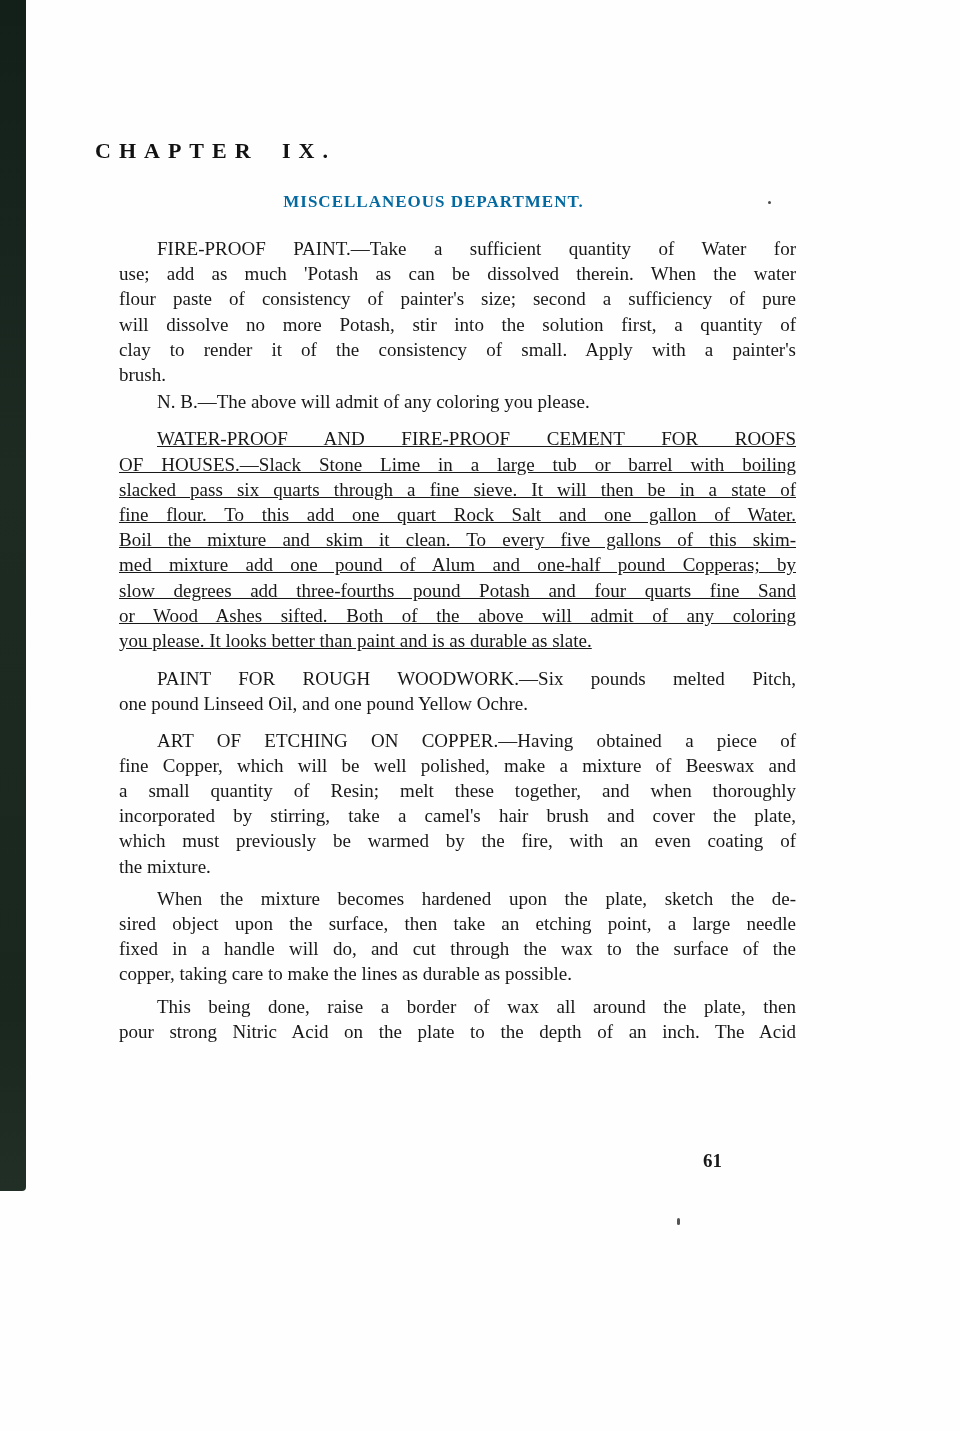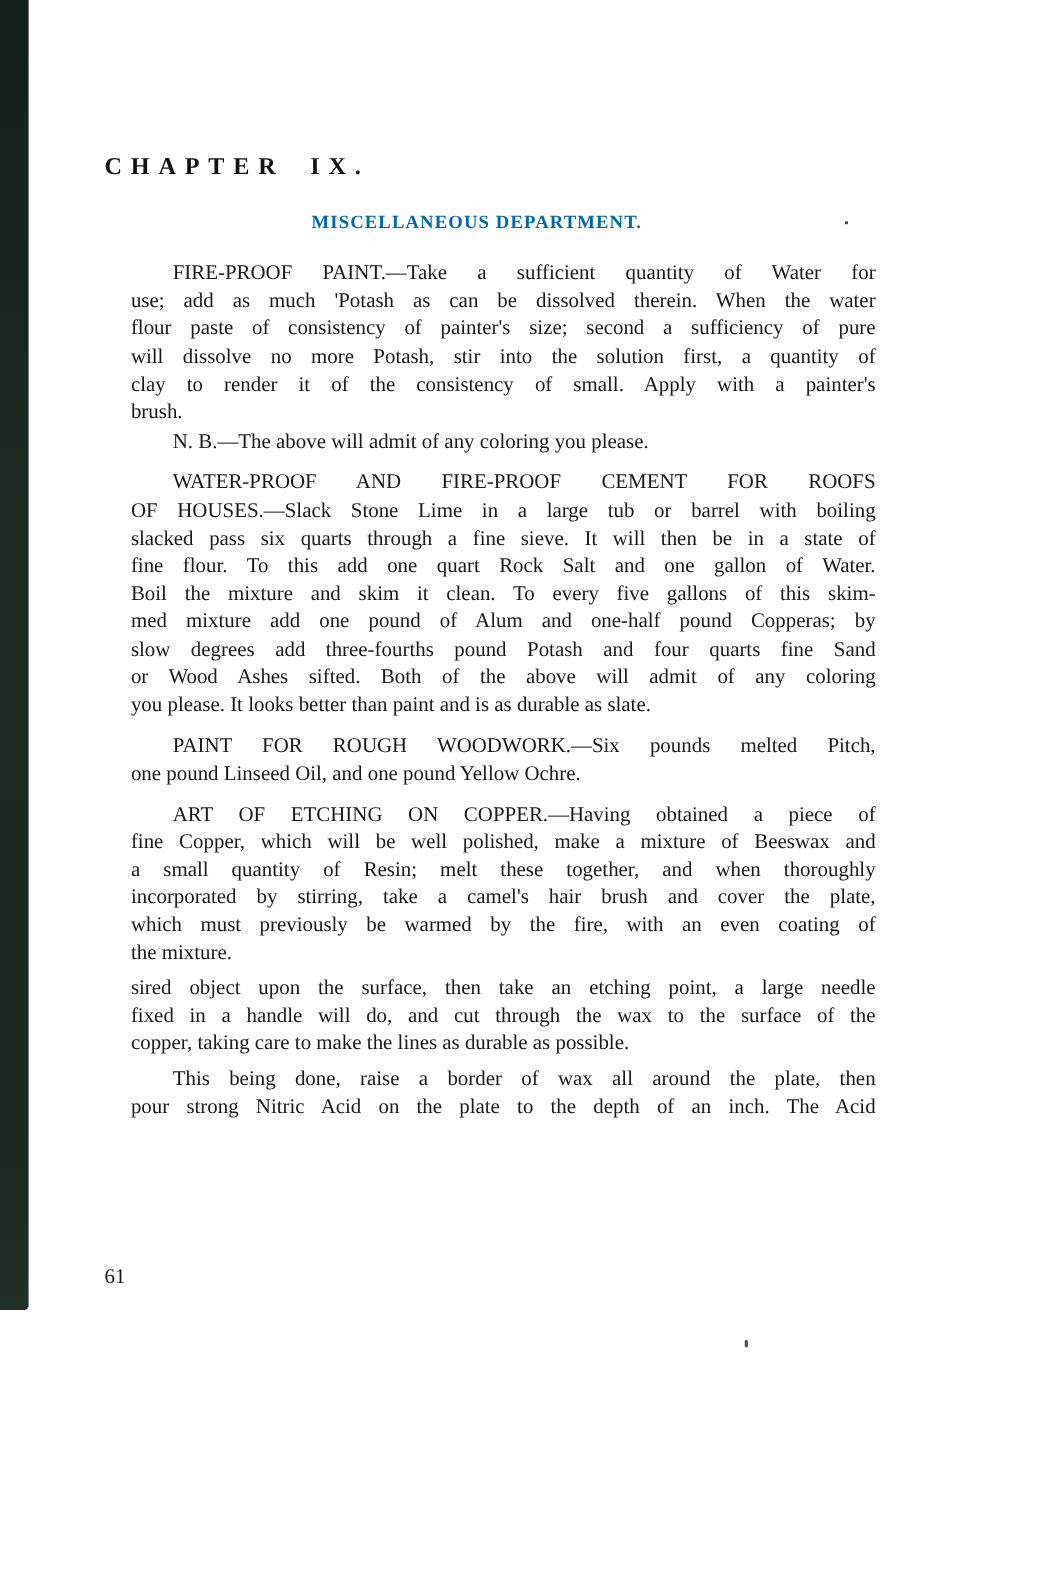--- a/index.html
+++ b/index.html
@@ -39,22 +39,22 @@
   }
   .para{margin:0;}
   .ln{
     text-align:justify;
     text-align-last:justify;
   }
   .ln.first{text-indent:38px;}
   .ln.lastleft{text-align-last:left;}
   .pagenum{
     position:absolute;top:1150px;left:95px;width:677px;
-    text-align:left;padding-right:50px;box-sizing:border-box;
-    font-size:19px;font-weight:normal;color:#181818;
+    text-align:right;padding-right:50px;box-sizing:border-box;
+    font-size:19px;font-weight:bold;color:#181818;
   }
   .speck{position:absolute;background:#4a4a4a;}
   .speck-1{left:768px;top:201px;width:3px;height:3px;border-radius:50%;}
   .speck-2{left:677px;top:1218px;width:3px;height:7px;border-radius:2px;background:#555;}
 </style>
 </head>
 <body>
 
 <div class="page">
   <div class="scan-edge"></div>
@@ -66,21 +66,21 @@
         <div class="ln first">FIRE-PROOF PAINT.—Take a sufficient quantity of Water for</div>
         <div class="ln">use; add as much 'Potash as can be dissolved therein.  When the water</div>
         <div class="ln">flour paste of consistency of painter's size; second a sufficiency of pure</div>
         <div class="ln">will dissolve no more Potash, stir into the solution first, a quantity of</div>
         <div class="ln">clay to render it of the consistency of small.  Apply with a painter's</div>
         <div class="ln lastleft">brush.</div>
       </div>
       <div class="para" style="margin-top: 2px;">
         <div class="ln first lastleft">N. B.—The above will admit of any coloring you please.</div>
       </div>
-      <div class="para" style="margin-top: 12px;">
+      <div class="para" style="margin-top: 12px; text-decoration: underline;">
         <div class="ln first">WATER-PROOF AND FIRE-PROOF CEMENT FOR ROOFS</div>
         <div class="ln">OF HOUSES.—Slack Stone Lime in a large tub or barrel with boiling</div>
         <div class="ln">slacked pass six quarts through a fine sieve.  It will then be in a state of</div>
         <div class="ln">fine flour.  To this add one quart Rock Salt and one gallon of Water.</div>
         <div class="ln">Boil the mixture and skim it clean.  To every five gallons of this skim-</div>
         <div class="ln">med mixture add one pound of Alum and one-half pound Copperas; by</div>
         <div class="ln">slow degrees add three-fourths pound Potash and four quarts fine Sand</div>
         <div class="ln">or Wood Ashes sifted.  Both of the above will admit of any coloring</div>
         <div class="ln lastleft">you please.  It looks better than paint and is as durable as slate.</div>
       </div>
@@ -90,20 +90,21 @@
       </div>
       <div class="para" style="margin-top: 11px;">
         <div class="ln first">ART OF ETCHING ON COPPER.—Having obtained a piece of</div>
         <div class="ln">fine Copper, which will be well polished, make a mixture of Beeswax and</div>
         <div class="ln">a small quantity of Resin; melt these together, and when thoroughly</div>
         <div class="ln">incorporated by stirring, take a camel's hair brush and cover the plate,</div>
         <div class="ln">which must previously be warmed by the fire, with an even coating of</div>
         <div class="ln lastleft">the mixture.</div>
       </div>
       <div class="para" style="margin-top: 7px;">
+        <div class="ln first">When the mixture becomes hardened upon the plate, sketch the de-</div>
         <div class="ln">sired object upon the surface, then take an etching point, a large needle</div>
         <div class="ln">fixed in a handle will do, and cut through the wax to the surface of the</div>
         <div class="ln lastleft">copper, taking care to make the lines as durable as possible.</div>
       </div>
       <div class="para" style="margin-top: 7px;">
         <div class="ln first">This being done, raise a border of wax all around the plate, then</div>
         <div class="ln">pour strong Nitric Acid on the plate to the depth of an inch.  The Acid</div>
       </div>
     </div>
   <div class="pagenum">61</div>

